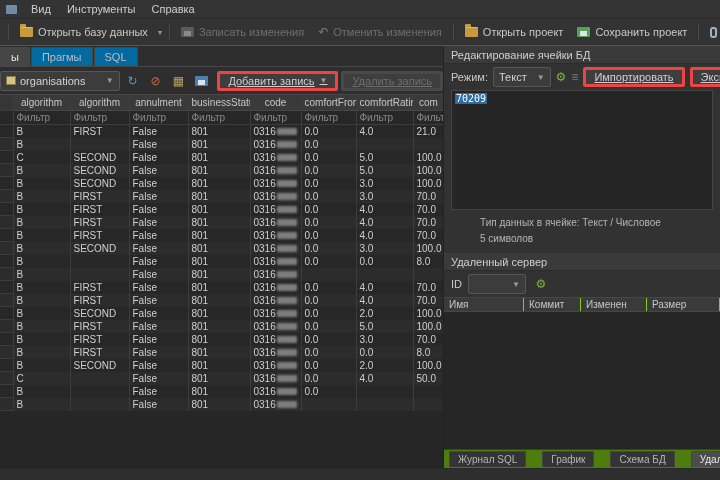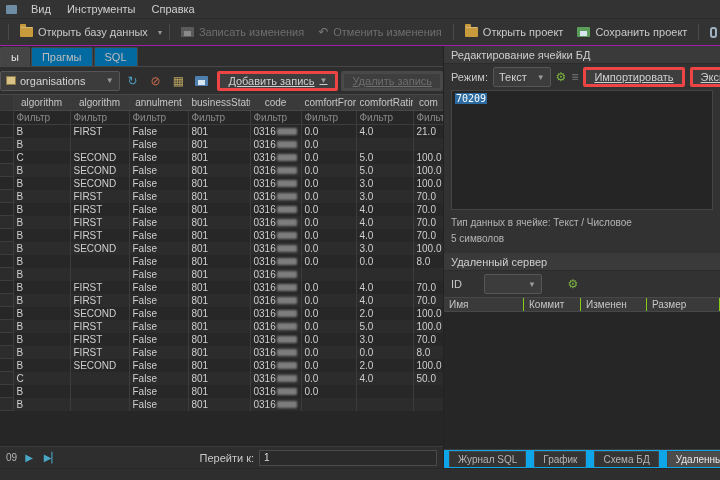--- a/index.html
+++ b/index.html
@@ -74,32 +74,32 @@
 
   
   .right { flex:1; min-width:0; display:flex; flex-direction:column; background:#323232; overflow:hidden; }
   .dock-title { height:18px; background:#3a3a3a; border-bottom:1px solid #2c2c2c; display:flex; align-items:center; padding:0 7px; color:#cfcfcf; flex:0 0 auto; }
   .mode-row { height:26px; display:flex; align-items:center; gap:5px; padding:0 7px; flex:0 0 auto; white-space:nowrap; }
   .mode-label { color:#c9c9c9; }
   .mode-combo { width:66px; }
   .smicon { width:18px; height:18px; display:flex; align-items:center; justify-content:center; }
   .editor { margin:0 7px; height:120px; flex:0 0 120px; background:#252525; border:1px solid #454545; padding:2px 3px; font-size:10px; font-family:"DejaVu Sans Mono", monospace; }
   .sel { background:#2d6ca2; color:#fff; padding:0 1px; }
-  .cell-info { padding:5px 7px 2px; color:#b5b5b5; font-size:10px; line-height:1.55; flex:0 0 auto; }
+  .cell-info { padding:5px 7px 2px; color:#b5b5b5; font-size:10px; line-height:1.55; flex:0 0 auto;margin-left:29px; }
 
   .remote { flex:1; min-height:0; display:flex; flex-direction:column; margin-top:5px; }
-  .id-row { height:26px; display:flex; align-items:center; gap:22px; padding:0 7px; flex:0 0 auto; }
+  .id-row { height:26px; display:flex; align-items:center; gap:6px; padding:0 7px; flex:0 0 auto; }
   .id-label { color:#c9c9c9; }
   .id-combo { width:58px; }
   .remote-header { display:flex; background:#3a3a3a; border-top:1px solid #474747; border-bottom:1px solid #474747; height:15px; flex:0 0 auto; font-size:10px; color:#c6c6c6; }
   .rcol { padding:1px 5px; border-right:1px solid #84cc16; overflow:hidden; white-space:nowrap; }
   .rcol:nth-child(1){ width:80px; } .rcol:nth-child(2){ width:57px; } .rcol:nth-child(3){ width:66px; } .rcol:nth-child(4){ flex:1; }
   .remote-body { flex:1; background:#262626; }
 
-  .dock-tabs { height:19px; display:flex; align-items:center; background:#0ea5e9; border-top:1px solid #3c3c3c; padding-left:5px; gap:8px; flex:0 0 auto; }
+  .dock-tabs { height:19px; display:flex; align-items:center; background:#4d7c0f; border-top:1px solid #3c3c3c; padding-left:5px; gap:16px; flex:0 0 auto; }
   .dock-tab { padding:2px 8px; color:#b5b5b5; font-size:10px; background:#343434; border:1px solid #454545; border-bottom:none; white-space:nowrap; }
   .dock-tab.active { background:#4c4c4c; color:#e8e8e8; }
 
   .statusbar { height:12px; background:#2e2e2e; border-top:1px solid #282828; flex:0 0 auto; }
 </style>
 </head>
 <body>
 
 <div class="app">
 
@@ -462,27 +462,20 @@
                 <td>801</td>
                 <td>0316<span class="redact"></span></td>
                 <td></td>
                 <td></td>
                 <td></td>
               </tr>
             </tbody>
         </table>
       </div>
 
-      <div class="grid-footer">
-        <span class="cliptext">09</span>
-        <span class="navbtn">▶</span>
-        <span class="navbtn">▶▏</span>
-        <span class="goto-label">Перейти к:</span>
-        <input class="goto-input" value="1" style="">
-      </div>
     </div>
 
     <div class="right">
       <div class="dock-title">Редактирование ячейки БД</div>
 
       <div class="mode-row">
         <span class="mode-label">Режим:</span>
         <div class="combo mode-combo">
           <span>Текст</span>
           <span class="arrow">▼</span>

